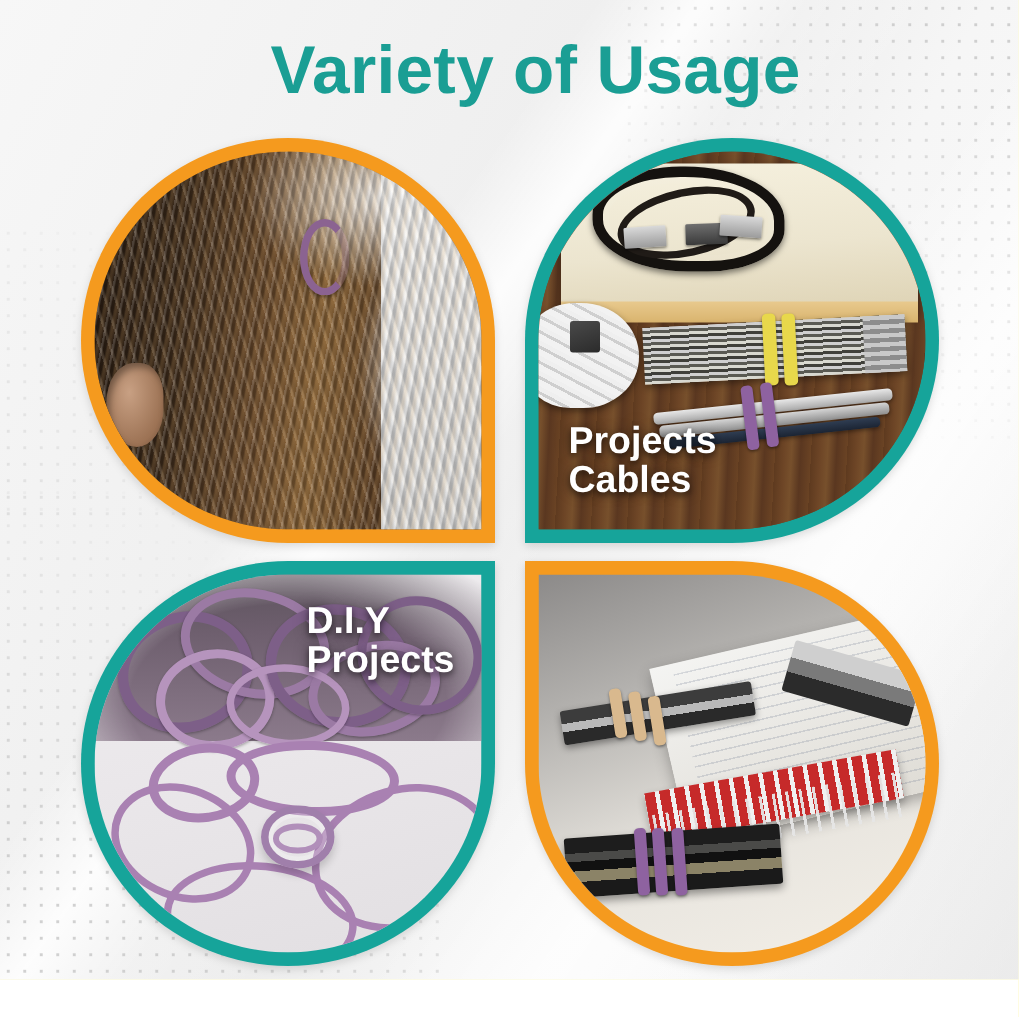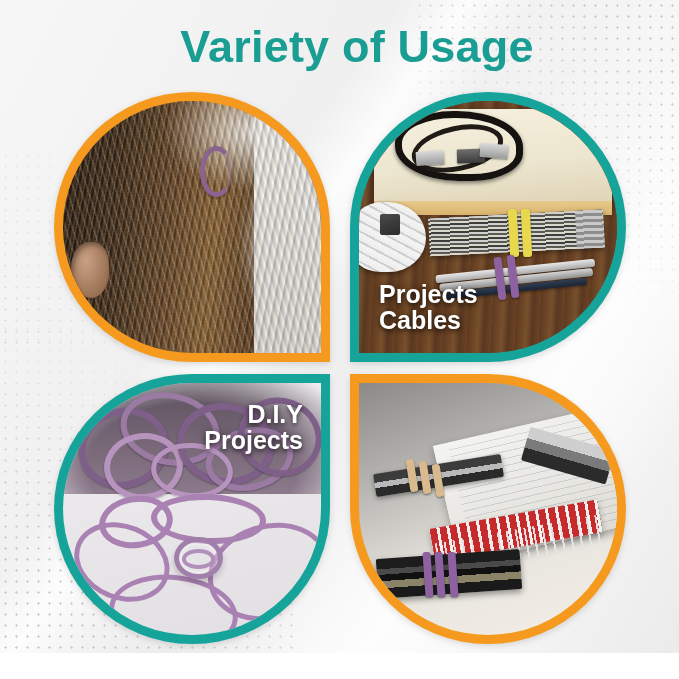--- a/index.html
+++ b/index.html
@@ -52,21 +52,21 @@
   .r-bl .drop,.r-bl .inner{border-radius:50% 0 50% 50%;}   
   .r-br .drop,.r-br .inner{border-radius:0 50% 50% 50%;}   
 
   .photo{position:absolute;inset:0;}
 
   .caption{position:absolute;color:#fff;font-weight:700;font-size:25px;line-height:1.04;
     text-shadow:0 2px 4px rgba(0,0,0,.55), 0 0 10px rgba(0,0,0,.35);
     white-space:pre-line;z-index:3;}
   .cap-br{right:18px;bottom:20px;text-align:right;}
   .cap-bl{left:20px;bottom:20px;text-align:left;}
-  .cap-tr{right:18px;top:18px;text-align:right;}
+  .cap-tr{right:18px;top:18px;text-align:left;}
   .cap-tl{left:20px;top:16px;text-align:left;}
 
   
   
   .ph-hair{background:
      radial-gradient(ellipse 58% 40% at 74% 12%, rgba(255,255,255,.92) 0%, rgba(255,255,255,0) 60%),
      radial-gradient(ellipse 26% 52% at 84% 58%, rgba(245,245,245,.95) 0%, rgba(245,245,245,0) 62%),
      linear-gradient(96deg,#2a1d13 0%,#3d2b1b 22%,#6a4a2c 44%,#8a6438 58%,#5d4026 74%,#332316 100%);}
   .hair-strand{position:absolute;inset:-10%;
      background:repeating-linear-gradient(101deg,

